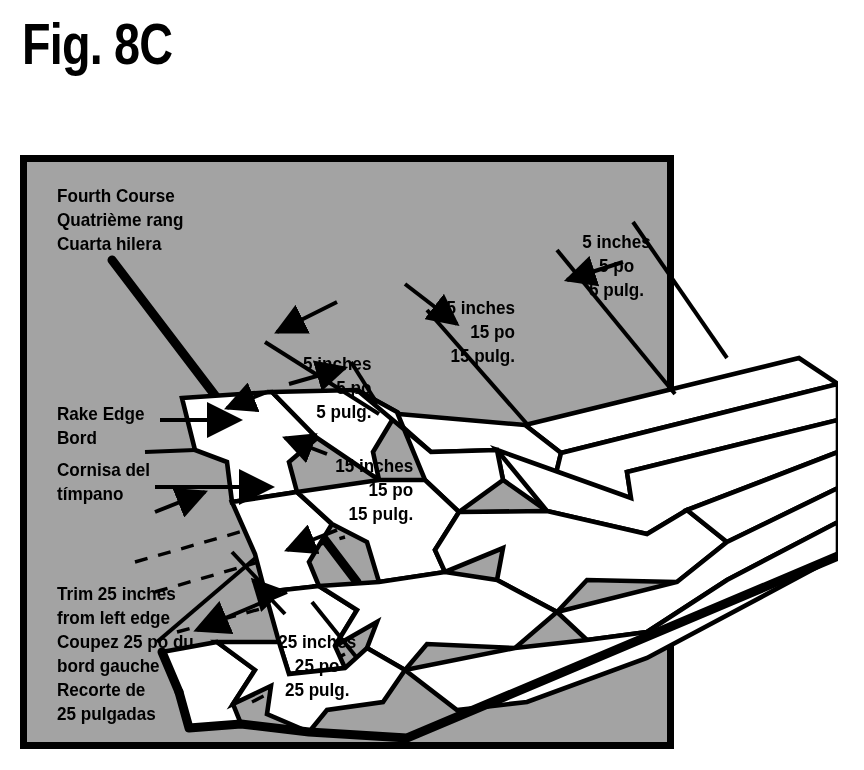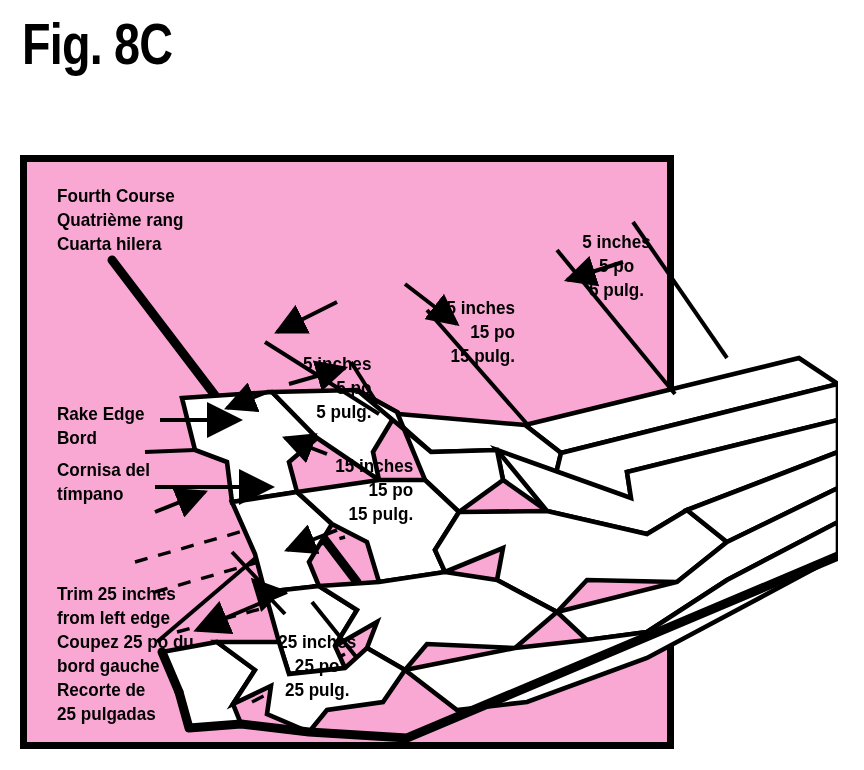--- a/index.html
+++ b/index.html
@@ -26,21 +26,21 @@
     font-weight:bold;font-size:27px;line-height:35px;
     transform:scaleX(.93);transform-origin:left top;
     white-space:nowrap;
   }
   .tline.l2,.tline.l3{text-align:left;}
   .tline.l3{font-size:26.5px;}
 
   
   .frame{
     position:absolute;left:20px;top:155px;width:654px;height:594px;
-    border:7px solid #000;background:#f9a8d4;box-sizing:border-box;
+    border:7px solid #000;background:#a3a3a3;box-sizing:border-box;
   }
   .canvas{position:absolute;left:0;top:0;width:825px;height:594px;}
   .canvas svg{display:block;}
 
   
   .lbl{
     position:absolute;
     font-family:"Liberation Sans Narrow","Liberation Sans",sans-serif;
     font-weight:bold;font-size:19px;line-height:24px;
     transform:scaleX(.9);transform-origin:left top;

